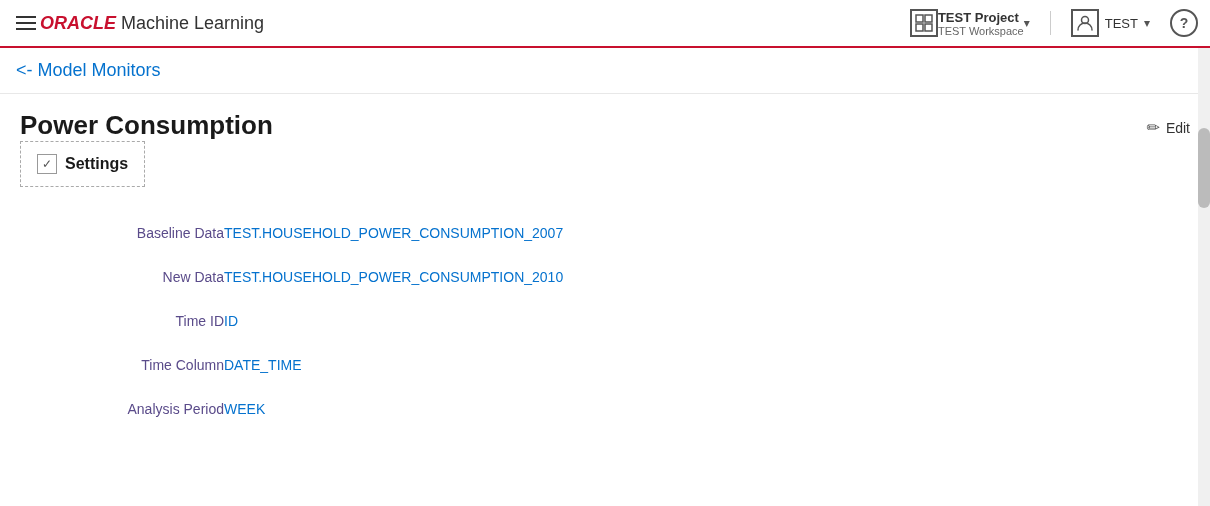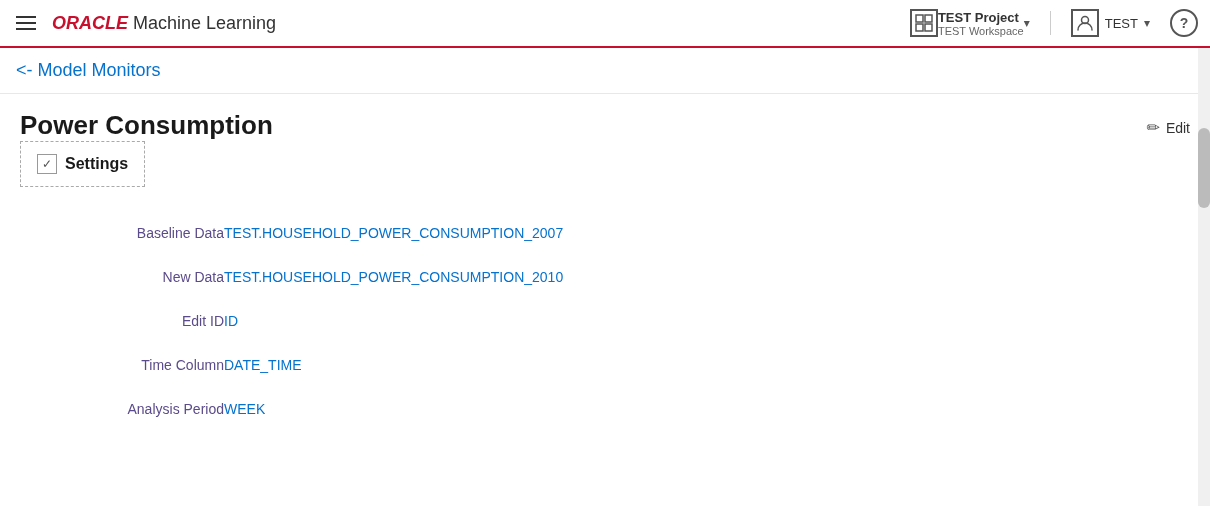--- a/index.html
+++ b/index.html
@@ -24,21 +24,20 @@
       height: 48px;
       background: #fff;
       border-bottom: 2px solid #c8102e;
       padding: 0 12px;
       position: relative;
     }
 
     .header-left {
       display: flex;
       align-items: center;
-      gap: 12px;
       flex: 1;
     }
 
     .hamburger-icon {
       display: flex;
       flex-direction: column;
       gap: 4px;
       cursor: pointer;
       padding: 4px;
     }
@@ -353,21 +352,21 @@
       <span class="data-label">Baseline Data</span>
       <span class="data-value">TEST.HOUSEHOLD_POWER_CONSUMPTION_2007</span>
     </div>
 
     <div class="data-row">
       <span class="data-label">New Data</span>
       <span class="data-value">TEST.HOUSEHOLD_POWER_CONSUMPTION_2010</span>
     </div>
 
     <div class="data-row">
-      <span class="data-label">Edit ID</span>
+      <span class="data-label">Time ID</span>
       <span class="data-value">ID</span>
     </div>
 
     <div class="data-row">
       <span class="data-label">Time Column</span>
       <span class="data-value">DATE_TIME</span>
     </div>
 
     <div class="data-row">
       <span class="data-label">Analysis Period</span>

